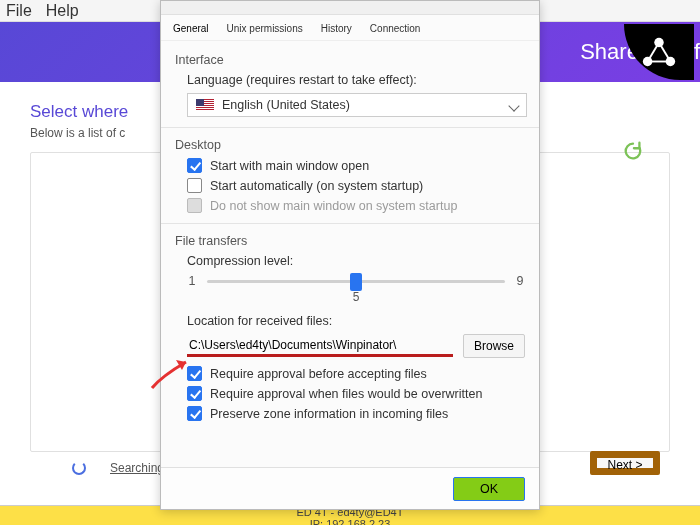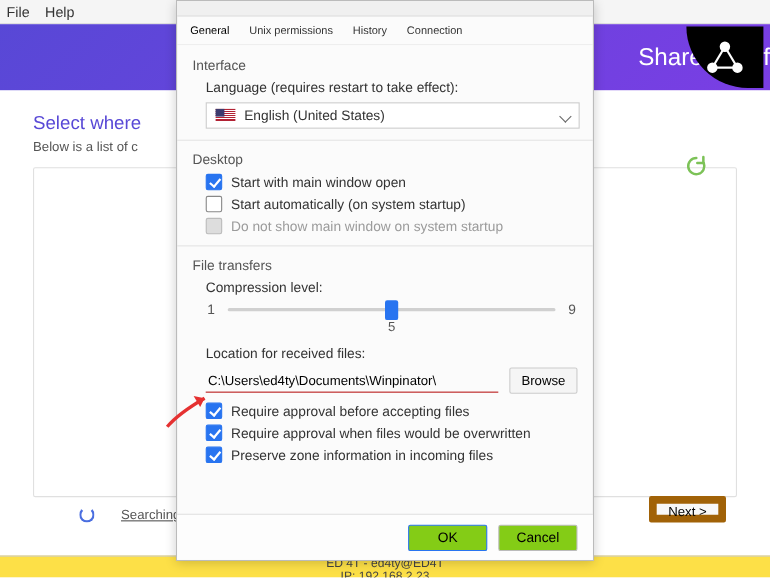--- a/index.html
+++ b/index.html
@@ -1,19 +1,19 @@
 <!DOCTYPE html>
 <html><head>
 <meta charset="utf-8">
 <style>
   * { box-sizing: border-box; margin: 0; padding: 0; font-family: "Segoe UI", Tahoma, sans-serif; }
   body { width: 700px; height: 525px; overflow: hidden; background: #fff; color: #333; position: relative; }
 
   
-  .menubar { height: 22px; background: #f5f5f5; border-bottom: 1px solid #ddd; font-size: 13px; padding-left: 6px; display: flex; align-items: center; gap: 14px; color: #333; }
+  .menubar { height: 22px; background: #f5f5f5; border-bottom: 1px solid #ddd; font-size: 16px; padding-left: 6px; display: flex; align-items: center; gap: 14px; color: #333; }
   .menubar span { cursor: default; }
 
   .banner { height: 60px; background: linear-gradient(135deg, #5848d6 0%, #7a3ee4 100%); color: #fff; display: flex; align-items: center; padding-left: 20px; font-size: 22px; font-weight: 300; position: relative; justify-content: flex-end; }
   .banner-badge { position: absolute; right: 6px; top: 2px; width: 70px; height: 56px; background: #000; border-radius: 0 0 0 60px; display:flex; align-items:center; justify-content:center; }
   .banner-badge svg { width: 38px; height: 38px; }
 
   .main-area { padding: 20px 30px 0 30px; }
   .select-title { color: #5848d6; font-size: 17px; font-weight: 400; }
   .select-sub { font-size: 12px; color: #555; margin-top: 4px; }
   .bigbox { margin-top: 12px; height: 300px; border: 1px solid #e0e0e0; border-radius: 2px; background: #fff; }
@@ -47,21 +47,21 @@
   .chkbox.disabled { background:#ddd; border-color:#bbb; }
   .chk-row.dis .chk-label { color:#9b9b9b; }
 
   .slider-wrap { margin:6px 0 2px 0; display:flex; align-items:center; gap:10px; }
   .slab { width:10px; text-align:center; color:#555;}
   .track { flex:1; height:3px; background:#d0d0d0; position:relative; border-radius:2px;}
   .thumb { position:absolute; top:-7px; left:48%; width:12px; height:18px; background:#2874f0; border-radius:2px;}
   .slider-mid { text-align:center; color:#555; font-size:12px; margin-top:2px;}
 
   .path-row { display:flex; gap:10px; margin-top:6px; align-items:center;}
-  .path-input { flex:1; height:22px; border:none; border-bottom:1px solid #b91c1c; background:transparent; font-size:12px; padding:0 2px; font-family:inherit;}
+  .path-input { flex:1; height:22px; border:none; border-bottom:3px solid #b91c1c; background:transparent; font-size:12px; padding:0 2px; font-family:inherit;}
   .browse-btn { width:62px; height:24px; font-size:12px; border:1px solid #ccc; background:#f5f5f5; border-radius:2px;}
 
   .dlg-footer { position:absolute; bottom:0; left:0; right:0; height:42px; border-top:1px solid #e0e0e0; background:#fdfdfd; display:flex; justify-content:flex-end; align-items:center; gap:10px; padding-right:14px;}
   .dlg-btn { width:72px; height:24px; font-size:12.5px; border:1px solid #bbb; background:#84cc16; border-radius:2px;}
   .dlg-btn.primary { border-color:#2874f0; }
 
   .arrow-annot { position:absolute; left:144px; top:354px; pointer-events:none; }
 </style>
 </head>
 <body>
@@ -176,20 +176,19 @@
       </div>
       <div class="chk-row">
         <span class="chkbox checked"></span>
         <span class="chk-label">Preserve zone information in incoming files</span>
       </div>
     </div>
   </div>
 
   <div class="dlg-footer">
     <button class="dlg-btn primary">OK</button>
-    <button class="dlg-btn">Cancel</button>
   </div>
 </div>
 
 <svg class="arrow-annot" width="60" height="40">
   <path d="M8 34 Q 18 22 42 8" stroke="#e53131" stroke-width="3" fill="none"></path>
   <path d="M42 8 l-10 -2 l6 10 z" fill="#e53131"></path>
 </svg>
 
 </body></html>

